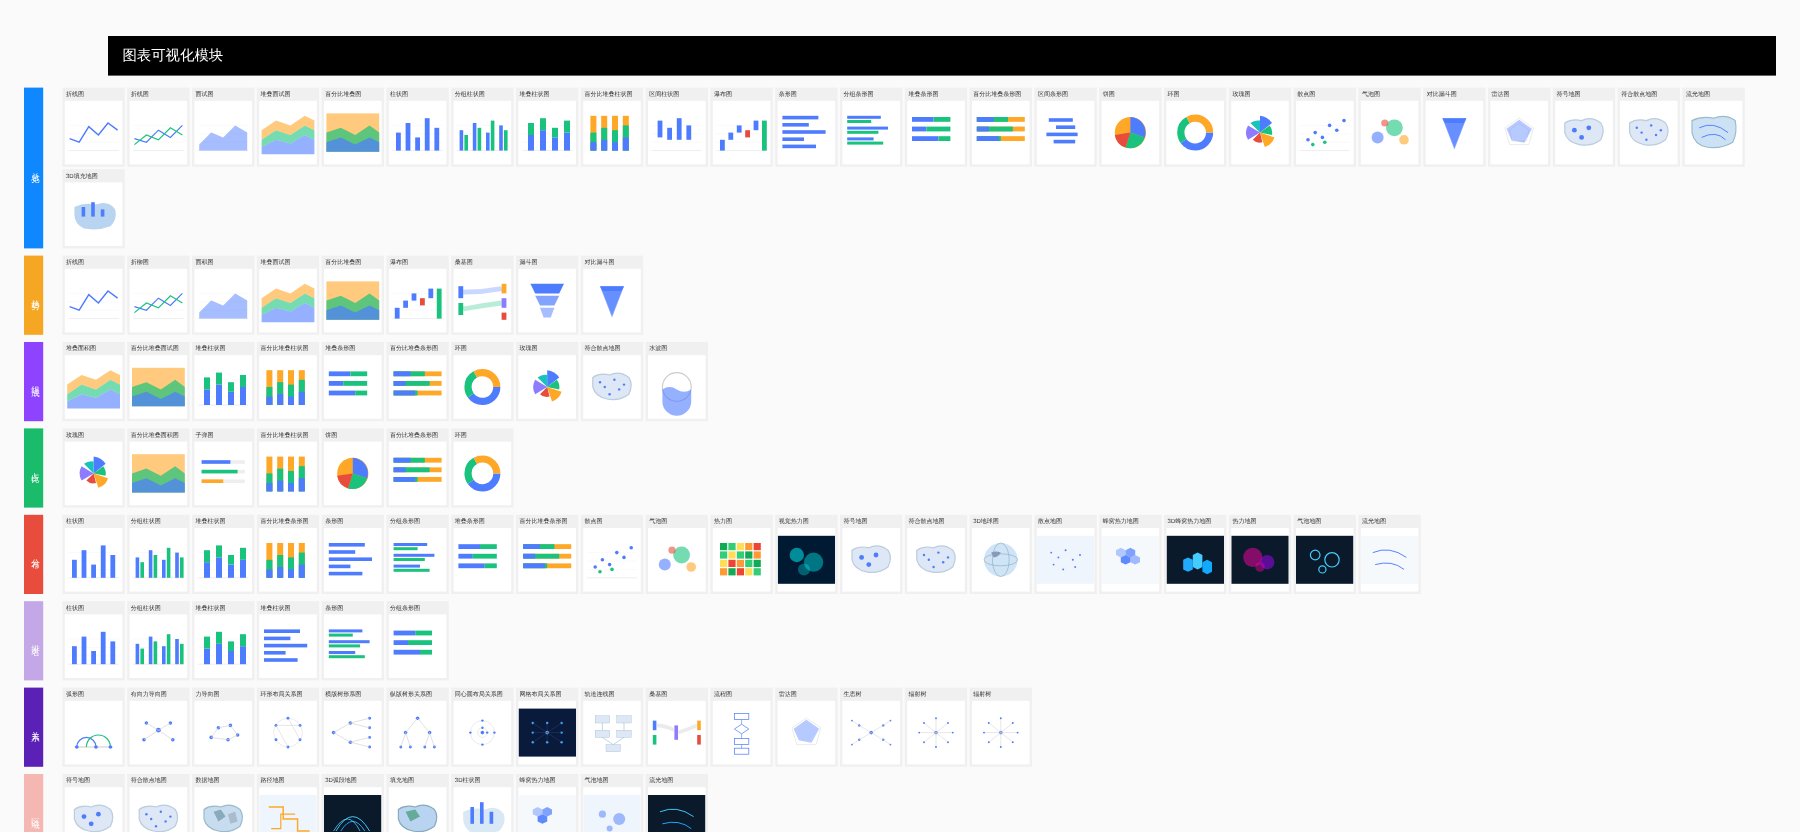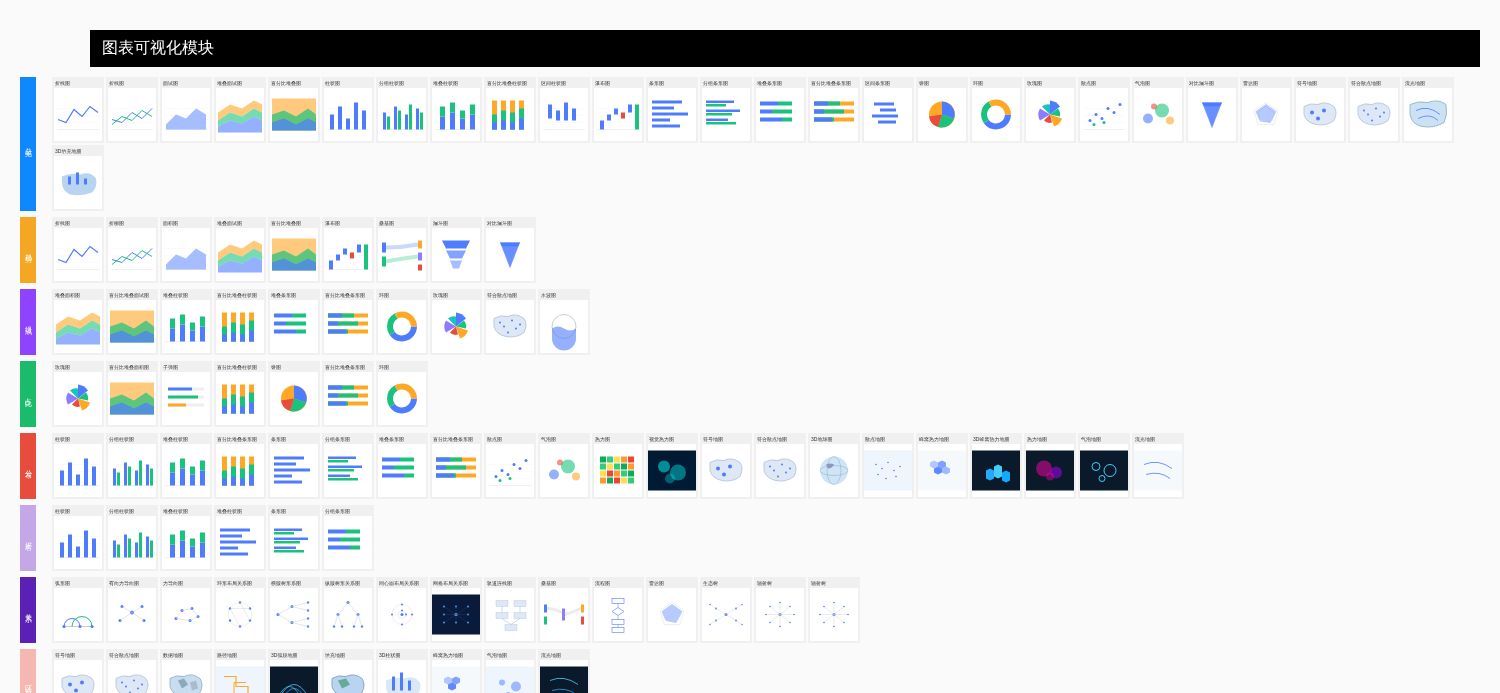--- a/index.html
+++ b/index.html
@@ -1,18 +1,18 @@
 <!DOCTYPE html>
 <html><head>
 <meta charset="utf-8">
 <style>
 *{margin:0;padding:0;box-sizing:border-box;font-family:"Microsoft YaHei","PingFang SC",sans-serif}
 body{background:#fafafa;background-image:radial-gradient(circle,#e0e0e0 0.5px,transparent 0.5px);background-size:8px 8px;overflow-x:auto}
 .page{width:1500px;padding:30px 20px 20px 20px}
-.header{background:#000;color:#fff;padding:8px 12px;font-size:16px;margin-bottom:10px;margin-left:70px}
+.header{background:#000;color:#fff;padding:8px 12px;font-size:12px;margin-bottom:10px;margin-left:70px}
 .category{display:flex;margin-bottom:6px;align-items:stretch}
 .category-tab{width:16px;min-height:60px;writing-mode:vertical-rl;text-orientation:upright;color:#fff;font-size:7px;display:flex;align-items:center;justify-content:center;letter-spacing:2px;padding:4px 0;flex-shrink:0}
 .tab-blue{background:#0f87ff}
 .tab-orange{background:#f5a623}
 .tab-purple{background:#8e44ff}
 .tab-green{background:#1abc6b}
 .tab-red{background:#e74c3c}
 .tab-lavender{background:#c4a7e7}
 .tab-violet{background:#5b21b6}
 .tab-pink{background:#f5b7b1}

